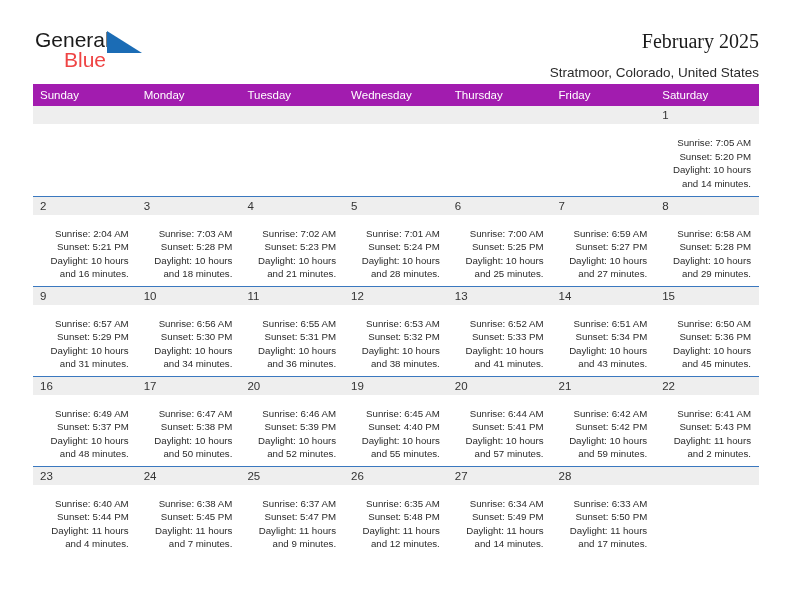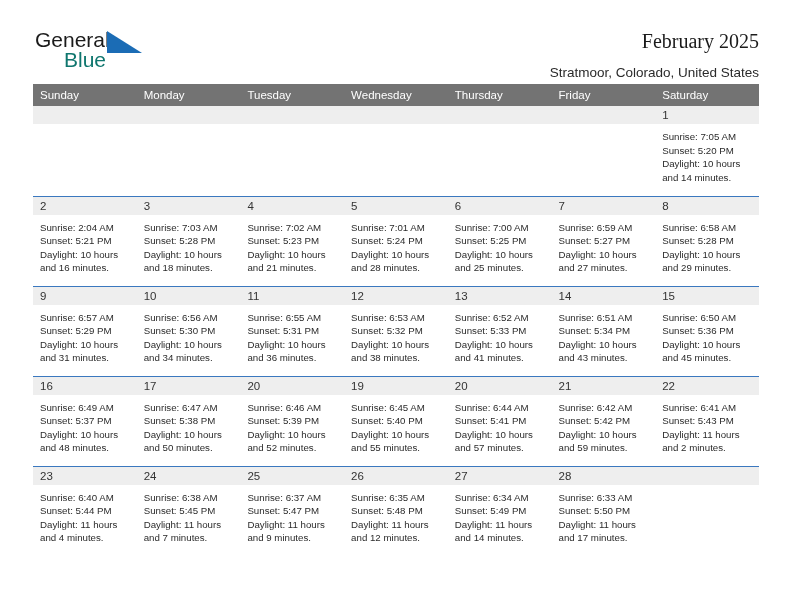--- a/index.html
+++ b/index.html
@@ -44,21 +44,21 @@
     top: 2px;
     font-size: 21px;
     color: #1b1b1b;
     letter-spacing: 0px;
   }
   .brand-blue {
     position: absolute;
     left: 31px;
     top: 22px;
     font-size: 21px;
-    color: #0f766e;
+    color: #ef4444;
   }
   .brand-flag {
     position: absolute;
     left: 74px;
     top: 5px;
     width: 35px;
     height: 22px;
   }
 
   .title-block {
@@ -82,21 +82,21 @@
 
   
   .calendar {
     margin-top: 12px;
     width: 726px;
     border-collapse: collapse;
     table-layout: fixed;
   }
 
   .dow-row th {
-    background: #737373;
+    background: #a21caf;
     color: #ffffff;
     font-weight: normal;
     font-size: 11.5px;
     text-align: left;
     padding: 5px 0 5px 7px;
     height: 19px;
     box-sizing: border-box;
     border: none;
   }
 
@@ -116,21 +116,22 @@
   .daynum {
     background: #eeeeee;
     font-size: 11.5px;
     color: #333333;
     padding: 3px 0 3px 7px;
     height: 18px;
     box-sizing: border-box;
     line-height: 12px;
   }
   .cell-body {
-    padding: 6px 8px 0 7px;
+    padding: 12px 8px 0 7px;
+    text-align: right;
   }
   .cell-line {
     font-size: 9.7px;
     line-height: 13.6px;
     color: #2b2b2b;
     white-space: nowrap;
   }
   .empty .daynum {
     background: #eeeeee;
   }
@@ -354,21 +355,21 @@
               <div class="cell-line">Sunrise: 6:46 AM</div>
               <div class="cell-line">Sunset: 5:39 PM</div>
               <div class="cell-line">Daylight: 10 hours</div>
               <div class="cell-line">and 52 minutes.</div>
             </div>
           </td>
           <td>
             <div class="daynum">19</div>
             <div class="cell-body">
               <div class="cell-line">Sunrise: 6:45 AM</div>
-              <div class="cell-line">Sunset: 5:40 PM</div>
+              <div class="cell-line">Sunset: 4:40 PM</div>
               <div class="cell-line">Daylight: 10 hours</div>
               <div class="cell-line">and 55 minutes.</div>
             </div>
           </td>
           <td>
             <div class="daynum">20</div>
             <div class="cell-body">
               <div class="cell-line">Sunrise: 6:44 AM</div>
               <div class="cell-line">Sunset: 5:41 PM</div>
               <div class="cell-line">Daylight: 10 hours</div>

